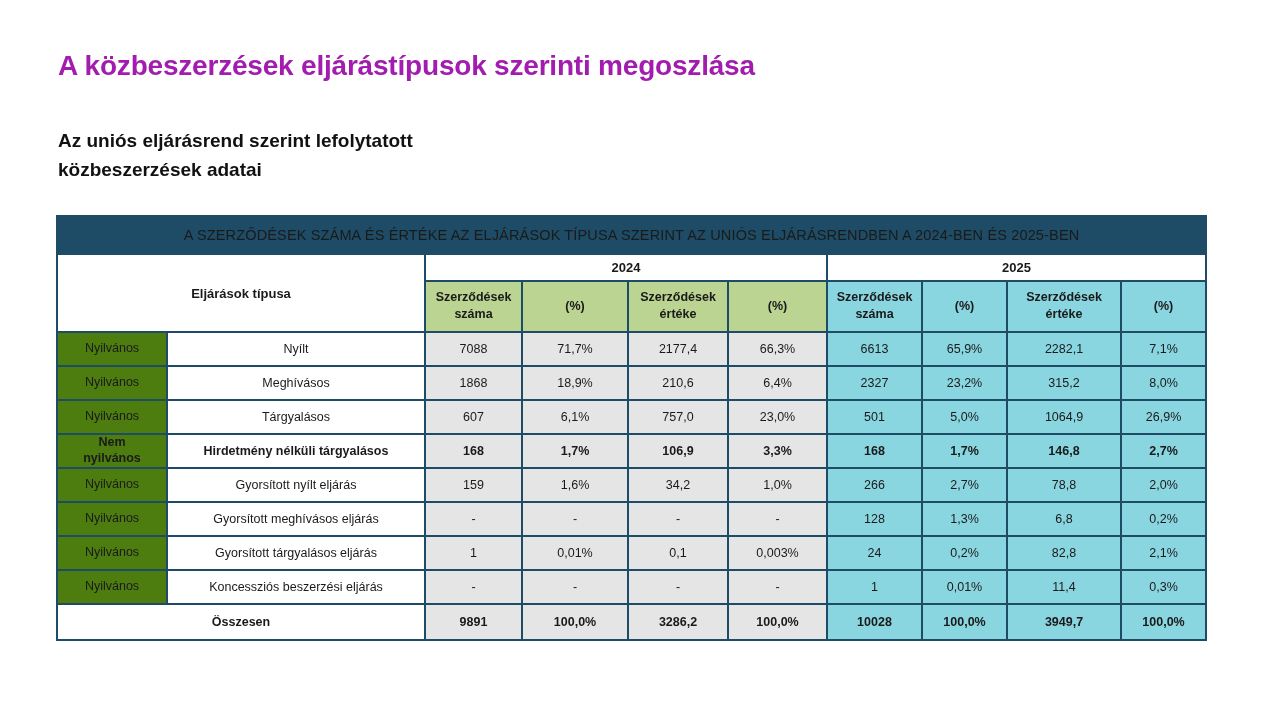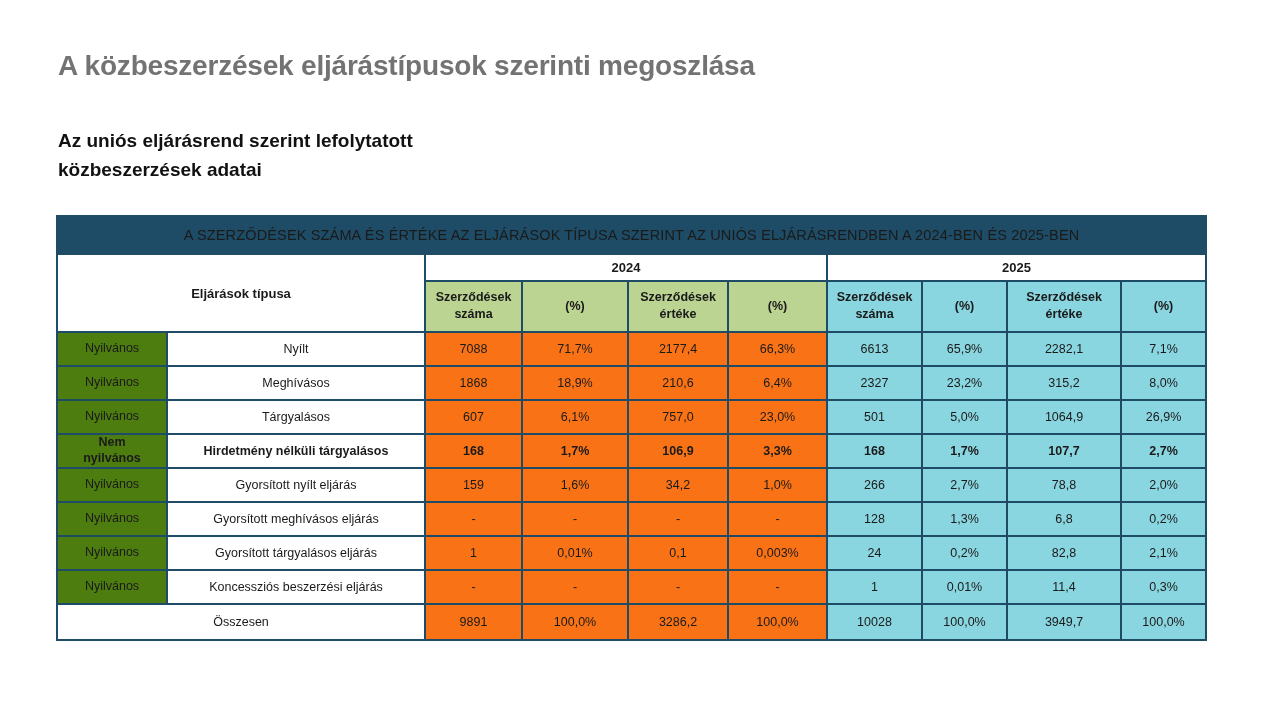--- a/index.html
+++ b/index.html
@@ -21,21 +21,21 @@
     height: 706px;
     box-sizing: border-box;
   }
 
   .title {
     position: absolute;
     left: 58px;
     top: 50px;
     font-size: 28px;
     font-weight: bold;
-    color: #737373;
+    color: #a21caf;
     letter-spacing: -0.2px;
     white-space: nowrap;
   }
 
   .subtitle {
     position: absolute;
     left: 58px;
     top: 126px;
     font-size: 19px;
     font-weight: bold;
@@ -113,33 +113,33 @@
     height: 32px;
     font-size: 12.5px;
     line-height: 1.25;
   }
   td.name {
     background: #ffffff;
     height: 32px;
     font-size: 12.5px;
   }
   td.g {
-    background: #f97316;
+    background: #e5e5e5;
     height: 32px;
     font-size: 12.5px;
     margin-left: 16px;
   }
   td.b {
     background: #8ad6e0;
     height: 32px;
     font-size: 12.5px;
   }
 
   tr.highlight td { font-weight: bold; }
-  tr.total td { font-weight: normal; height: 34px; }
+  tr.total td { font-weight: bold; height: 34px; }
   tr.total td.name { text-align: center; }
 
   
   col.c-cat   { width: 110px; }
   col.c-name  { width: 258px; }
   col.c-num   { width: 97px; }
   col.c-pct   { width: 106px; }
   col.c-val   { width: 100px; }
   col.c-pct2  { width: 99px; }
   col.c-num2  { width: 95px; }
@@ -244,21 +244,21 @@
           </tr>
           <tr class="highlight">
             <td class="cat"><span>Nem</span><br><span>nyilvános</span></td>
             <td class="name">Hirdetmény nélküli tárgyalásos</td>
             <td class="g">168</td>
             <td class="g">1,7%</td>
             <td class="g">106,9</td>
             <td class="g">3,3%</td>
             <td class="b">168</td>
             <td class="b">1,7%</td>
-            <td class="b">107,7</td>
+            <td class="b">146,8</td>
             <td class="b">2,7%</td>
           </tr>
           <tr>
             <td class="cat">Nyilvános</td>
             <td class="name">Gyorsított nyílt eljárás</td>
             <td class="g">159</td>
             <td class="g">1,6%</td>
             <td class="g">34,2</td>
             <td class="g">1,0%</td>
             <td class="b">266</td>

